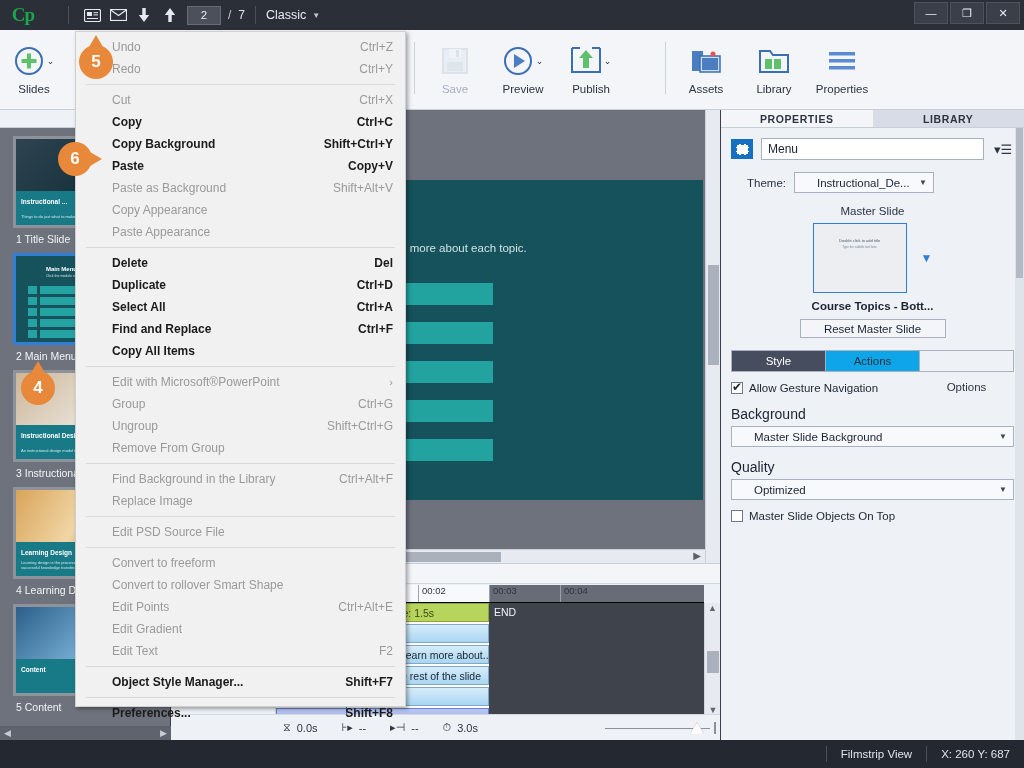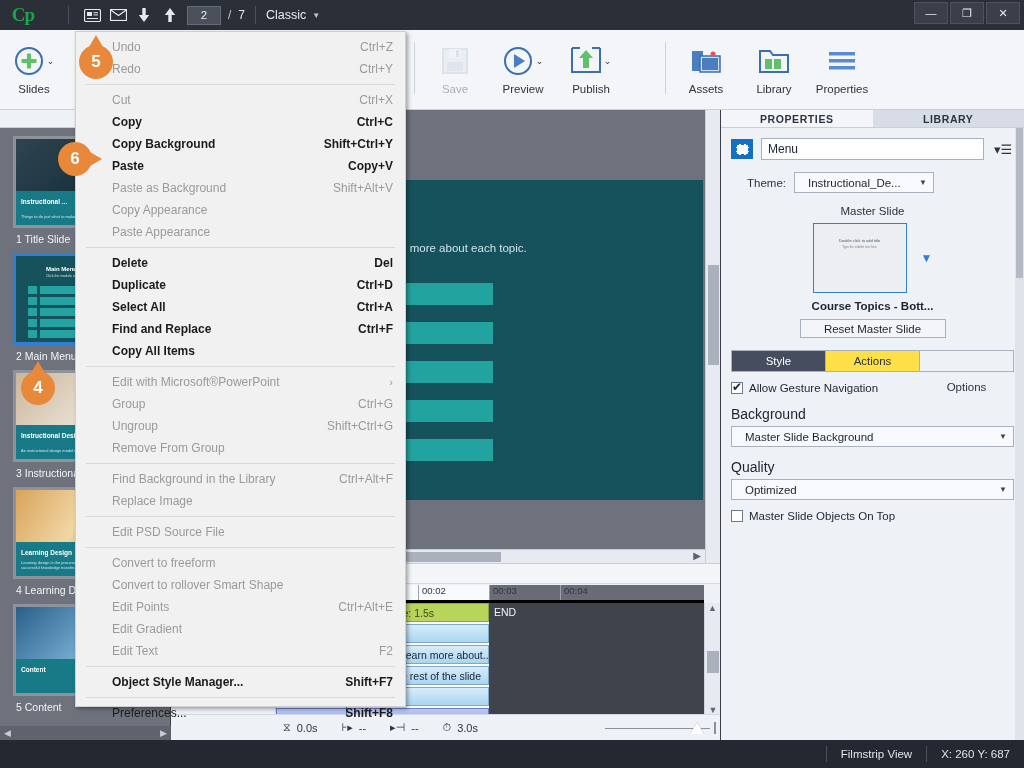--- a/index.html
+++ b/index.html
@@ -135,21 +135,21 @@
     background:#f3f5f9; border-bottom:1px solid #d2d8e2;
   }
   #tl-body{ position:absolute; left:0; top:21px; width:549px; height:130px; }
   #tl-names{ position:absolute; left:0; top:0; width:105px; height:130px; background:#eef1f6; border-right:1px solid #cfd5df;}
   .tl-name-row{ height:21px; display:flex; align-items:center; gap:5px; padding-left:18px; font-size:11px; color:#2c3440; }
   .tl-chip{ width:10px; height:10px; background:#f0a500; border:1px solid #b07c00; }
   .tl-dots{ margin-left:auto; display:flex; gap:9px; padding-right:8px; }
   .tl-dot{ width:5px; height:5px; border-radius:50%; background:#e0a42b; }
   #tl-ruler{
     position:absolute; left:105px; top:0; width:428px; height:18px; background:#f7f9fc;
-    border-bottom:3px solid #000000; overflow:hidden;
+    border-bottom:1px solid #000000; overflow:hidden;
   }
   .tick{ position:absolute; top:0; height:18px; border-left:1px solid #9aa2af; padding-left:3px;
          font-size:9.5px; color:#2c3440; line-height:12px; }
   #tl-ruler .shade{ position:absolute; left:213px; top:0; width:215px; height:18px; background:#676c76; }
   #tl-tracks{ position:absolute; left:105px; top:18px; width:428px; height:112px; background:#ffffff; overflow:hidden; }
   #tl-end-area{ position:absolute; left:213px; top:0; width:215px; height:112px; background:#3f434c; }
   #tl-end-lbl{ position:absolute; left:218px; top:3px; color:#f2f4f7; font-size:10.5px; }
   .bar{
     position:absolute; left:0; height:19px; border:1px solid #7fa8c9;
     background:linear-gradient(180deg,#d6ecfa,#a9d6f2);
@@ -202,41 +202,41 @@
   #slide-swatch .inner{ width:13px; height:11px; background:#fff; border:1px dashed #1670c2; }
   #name-input{
     flex:1; height:22px; background:#ffffff; border:1px solid #a9b1be;
     font-size:12px; color:#1b2430; padding:0 6px; line-height:20px;
   }
   #rp-menu-ico{ width:22px; text-align:center; color:#2c3440; font-size:13px; }
   #theme-row{ display:flex; align-items:center; gap:8px; margin-top:12px; padding-left:16px; }
   #theme-lbl{ font-size:11.5px; color:#2c3440; }
   .sel-box{
     height:21px; background:#f7f9fc; border:1px solid #a9b1be; font-size:11.5px; color:#1b2430;
-    display:flex; align-items:center; padding:0 13px; position:relative;
+    display:flex; align-items:center; padding:0 22px; position:relative;
   }
   .sel-box .arw{ position:absolute; right:6px; font-size:8px; color:#3b4454; }
   #theme-sel{ width:140px; }
   #master-lbl{ text-align:center; font-size:11.5px; color:#2c3440; margin-top:12px; }
   #master-wrap{ display:flex; align-items:center; justify-content:center; gap:14px; margin-top:6px; }
   #master-thumb{
     width:94px; height:70px; background:#eceef2; border:1px solid #2f7fd6; position:relative;
   }
   #mt-t1{ position:absolute; left:0; right:0; top:14px; text-align:center; font-size:4px; color:#49586b; }
   #mt-t2{ position:absolute; left:0; right:0; top:21px; text-align:center; font-size:3px; color:#7b8698; }
   #master-caret{ color:#2f7fd6; font-size:12px; }
   #master-name{ text-align:center; font-size:11.5px; font-weight:bold; color:#1b2430; margin-top:7px; }
   #reset-btn{
     width:146px; height:19px; margin:7px auto 0 auto; background:#f3f5f9; border:1px solid #a9b1be;
     display:flex; align-items:center; justify-content:center; font-size:11.5px; color:#1b2430;
   }
   #st-tabs{ display:flex; margin-top:12px; border:1px solid #a9b1be; height:22px; }
   .st-tab{
     flex:1; display:flex; align-items:center; justify-content:center; font-size:11.5px;
-    background:#fde047; color:#2c3440; border-right:1px solid #a9b1be;
+    background:#0ea5e9; color:#2c3440; border-right:1px solid #a9b1be;
   }
   .st-tab:last-child{ border-right:none;margin-top:36px; }
   .st-tab.on{ background:#454d5e; color:#ffffff; }
   .chk-row{ display:flex; align-items:center; gap:6px; margin-top:10px; font-size:11.5px; color:#1b2430; }
   .chkbox{ width:12px; height:12px; background:#fff; border:1px solid #6f7a8a; position:relative; }
   .chkbox.on:after{
     content:"✔"; position:absolute; left:0px; top:-3px; font-size:12px; color:#1b2430;
   }
   .field-lbl{ font-size:14px; color:#1b2430; margin-top:12px; }
   .wide-sel{ width:100%; margin-top:4px; }
@@ -795,20 +795,20 @@
       <span>Edit Text</span>
       <span class="sc">F2</span>
     </div>
     <div class="msep"></div>
     <div class="mi">
       <span style="font-weight: 600;">Object Style Manager...</span>
       <span class="sc" style="font-weight: 600;">Shift+F7</span>
     </div>
     <div class="msep"></div>
     <div class="mi">
-      <span style="font-weight: 400;">Preferences...</span>
+      <span style="font-weight: 700;">Preferences...</span>
       <span class="sc" style="font-weight: 600;">Shift+F8</span>
     </div>
   </div>
 
 <div class="callout up" id="co4" style="left:21px;  top:371px;">4</div>
 <div class="callout up" id="co5" style="left:79px;  top:45px;">5</div>
 <div class="callout right" id="co6" style="left:58px;  top:142px;">6</div>
 
 </body></html>

